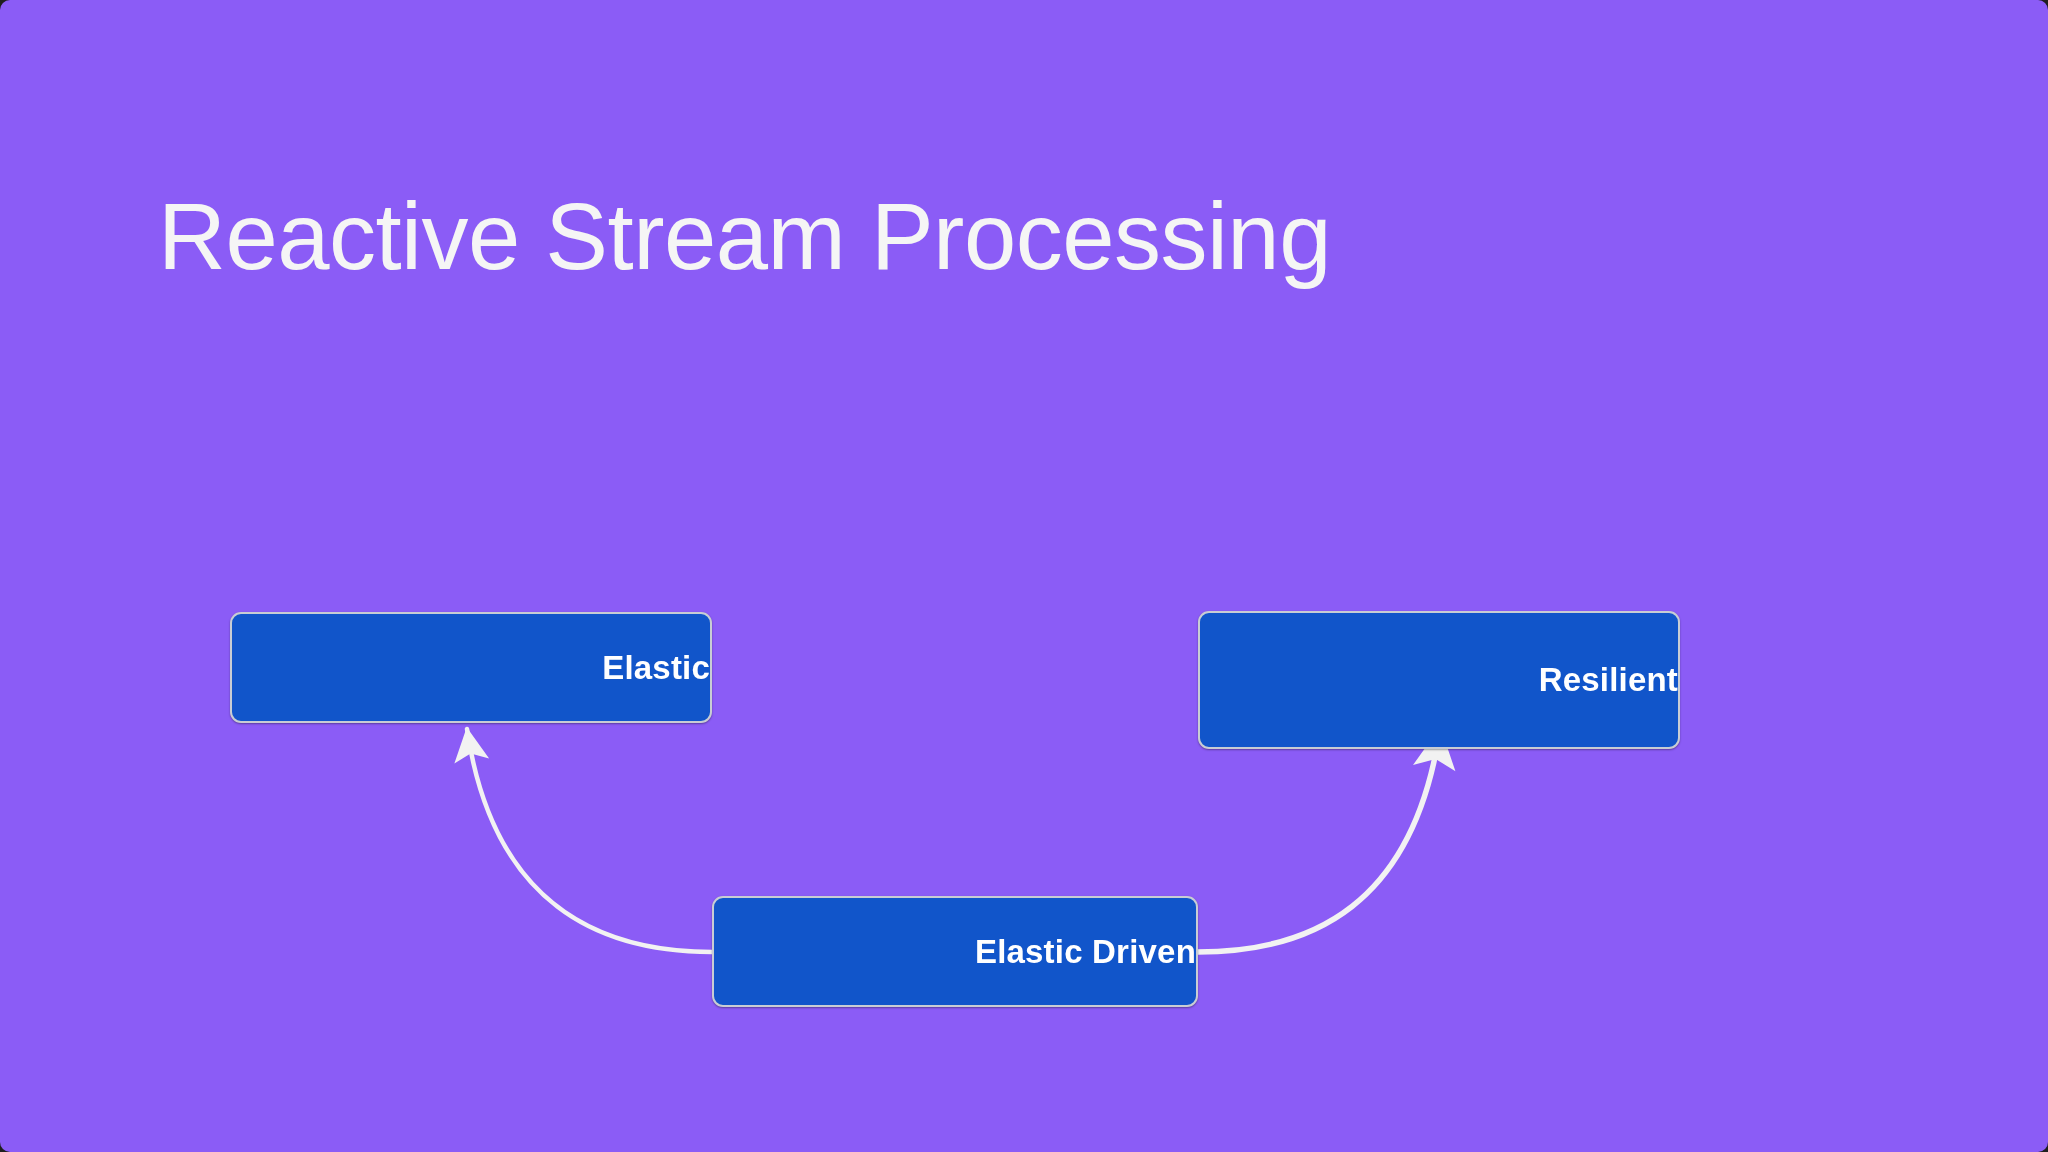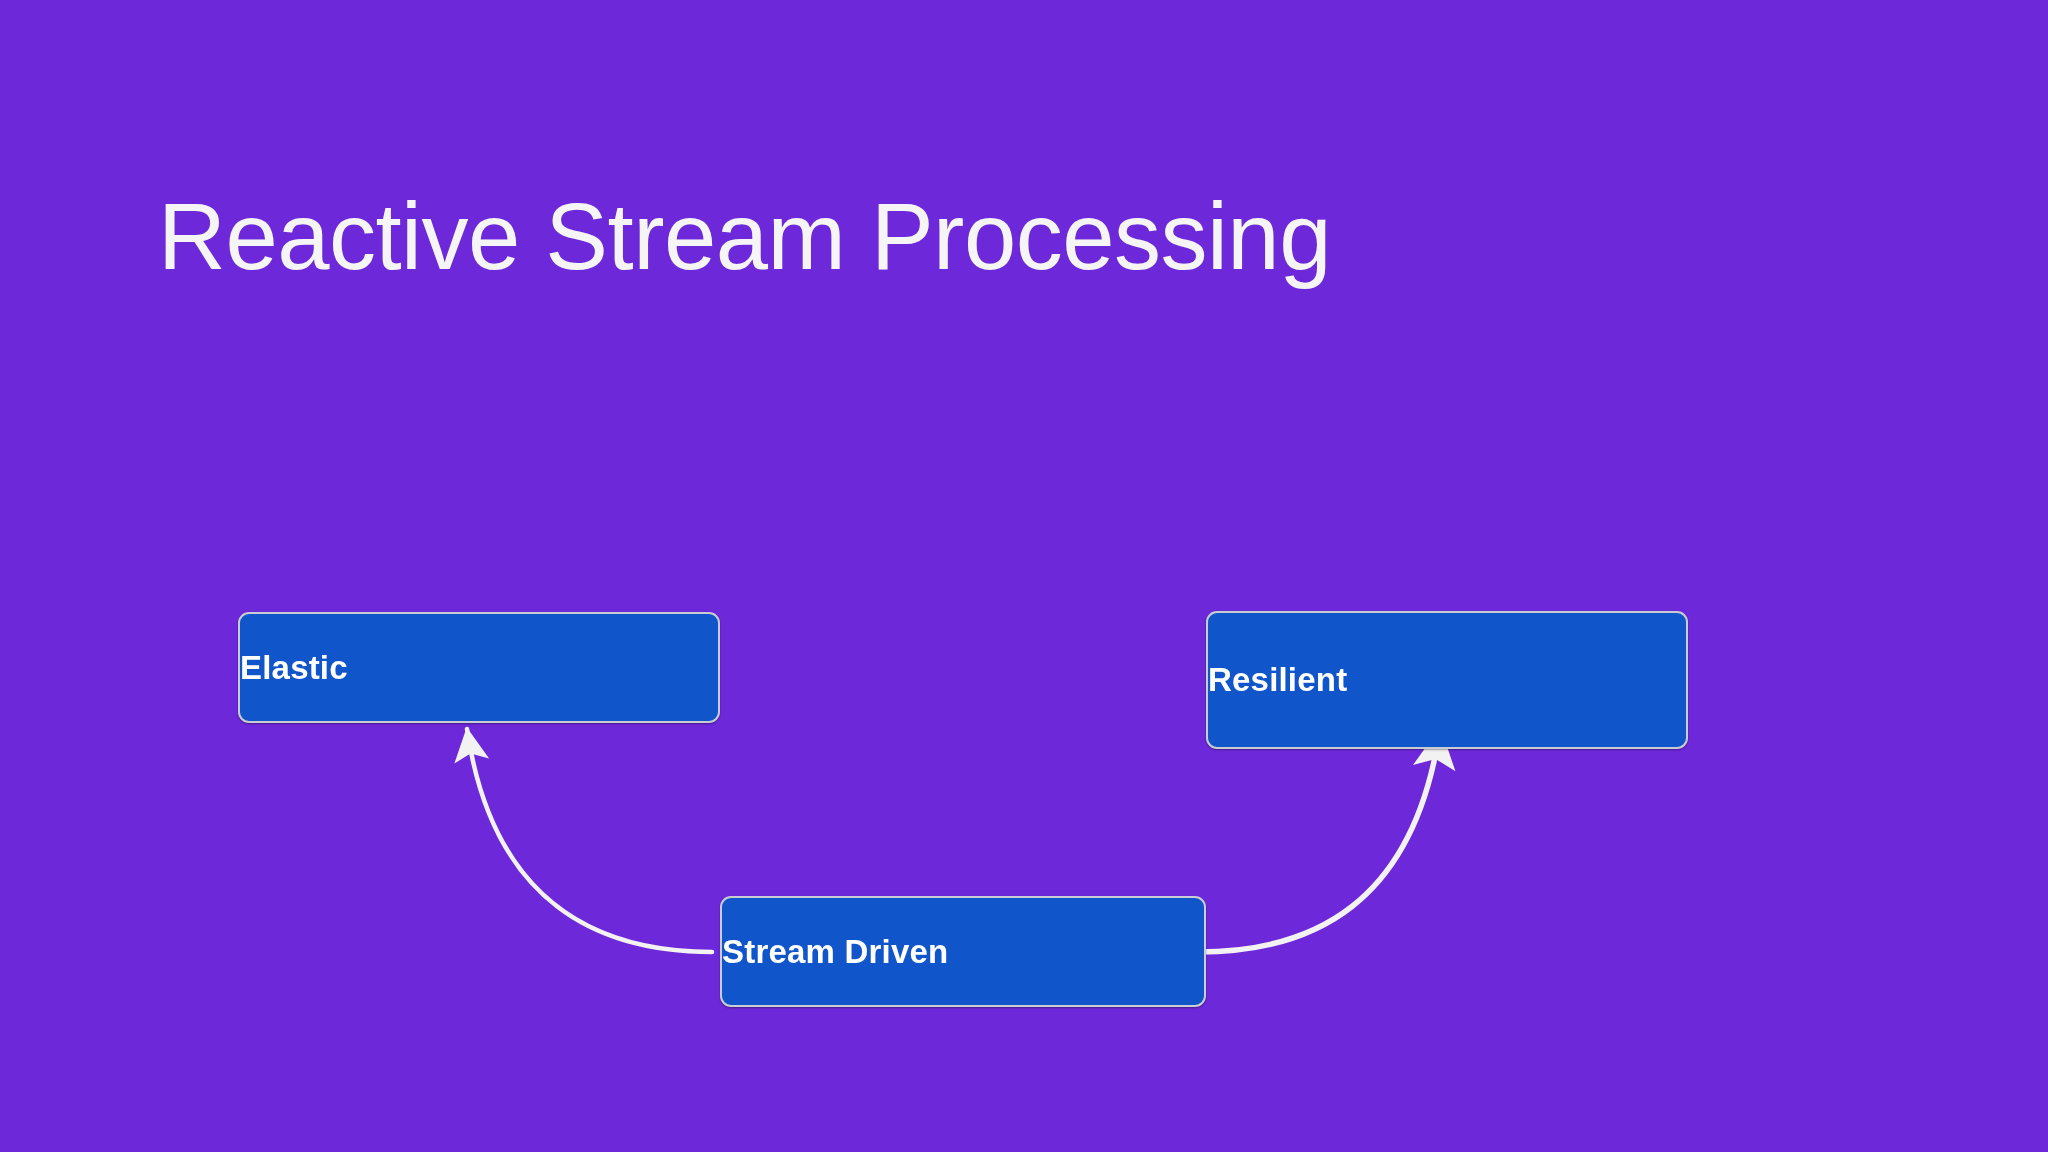--- a/index.html
+++ b/index.html
@@ -31,51 +31,50 @@
     left: 0;
     top: 0;
     width: 2048px;
     height: 1152px;
   }
   .node {
     position: absolute;
     box-sizing: border-box;
     display: flex;
     align-items: center;
-    justify-content: flex-start;
+    justify-content: flex-end;
     background: #1155ca;
     border: 2px solid #c8cdd4;
     border-radius: 11px;
     color: #ffffff;
     font-size: 33px;
     font-weight: 700;
     letter-spacing: 0.2px;
     white-space: nowrap;
     box-shadow: 0 1px 2px rgba(0,0,0,0.35);
-    margin-left: 8px;
   }
   .node-label {
     pointer-events: none;
   }
   #node-elastic   { left: 230px; top: 612px;  width: 482px; height: 111px; }
   #node-resilient { left: 1198px; top: 611px; width: 482px; height: 138px; }
   #node-message   { left: 712px;  top: 896px; width: 486px; height: 111px; }
   svg.edges {
     position: absolute;
     left: 0;
     top: 0;
     width: 2048px;
     height: 1152px;
     overflow: visible;
   }
 </style>
 </head>
 <body>
 
-<div id="slide" style="background: #6d28d9;">
+<div id="slide" style="background: #8b5cf6; border-radius: 10px;">
 
   <h1 id="slide-title" style="color: rgb(245, 245, 245);">Reactive Stream Processing</h1>
 
   <div class="diagram-layer">
 
     <svg class="edges" viewBox="0 0 2048 1152">
       <defs>
         <marker id="arrowhead-left" markerWidth="9" markerHeight="9" refX="7.6" refY="4.5" orient="auto" markerUnits="strokeWidth">
           <path d="M 0.4 0.6 L 8 4.5 L 0.4 8.4 L 2.1 4.5 Z" fill="#f2f2f2"></path>
         </marker>
@@ -91,17 +90,17 @@
 
     <div class="node" id="node-elastic" style="background: rgb(17, 85, 202); border-color: rgb(200, 205, 212); color: rgb(255, 255, 255);">
       <span class="node-label">Elastic</span>
     </div>
 
     <div class="node" id="node-resilient" style="background: rgb(17, 85, 202); border-color: rgb(200, 205, 212); color: rgb(255, 255, 255);">
       <span class="node-label">Resilient</span>
     </div>
 
     <div class="node" id="node-message" style="background: rgb(17, 85, 202); border-color: rgb(200, 205, 212); color: rgb(255, 255, 255);">
-      <span class="node-label">Stream Driven</span>
+      <span class="node-label">Elastic Driven</span>
     </div>
 
   </div>
 </div>
 
 </body></html>

